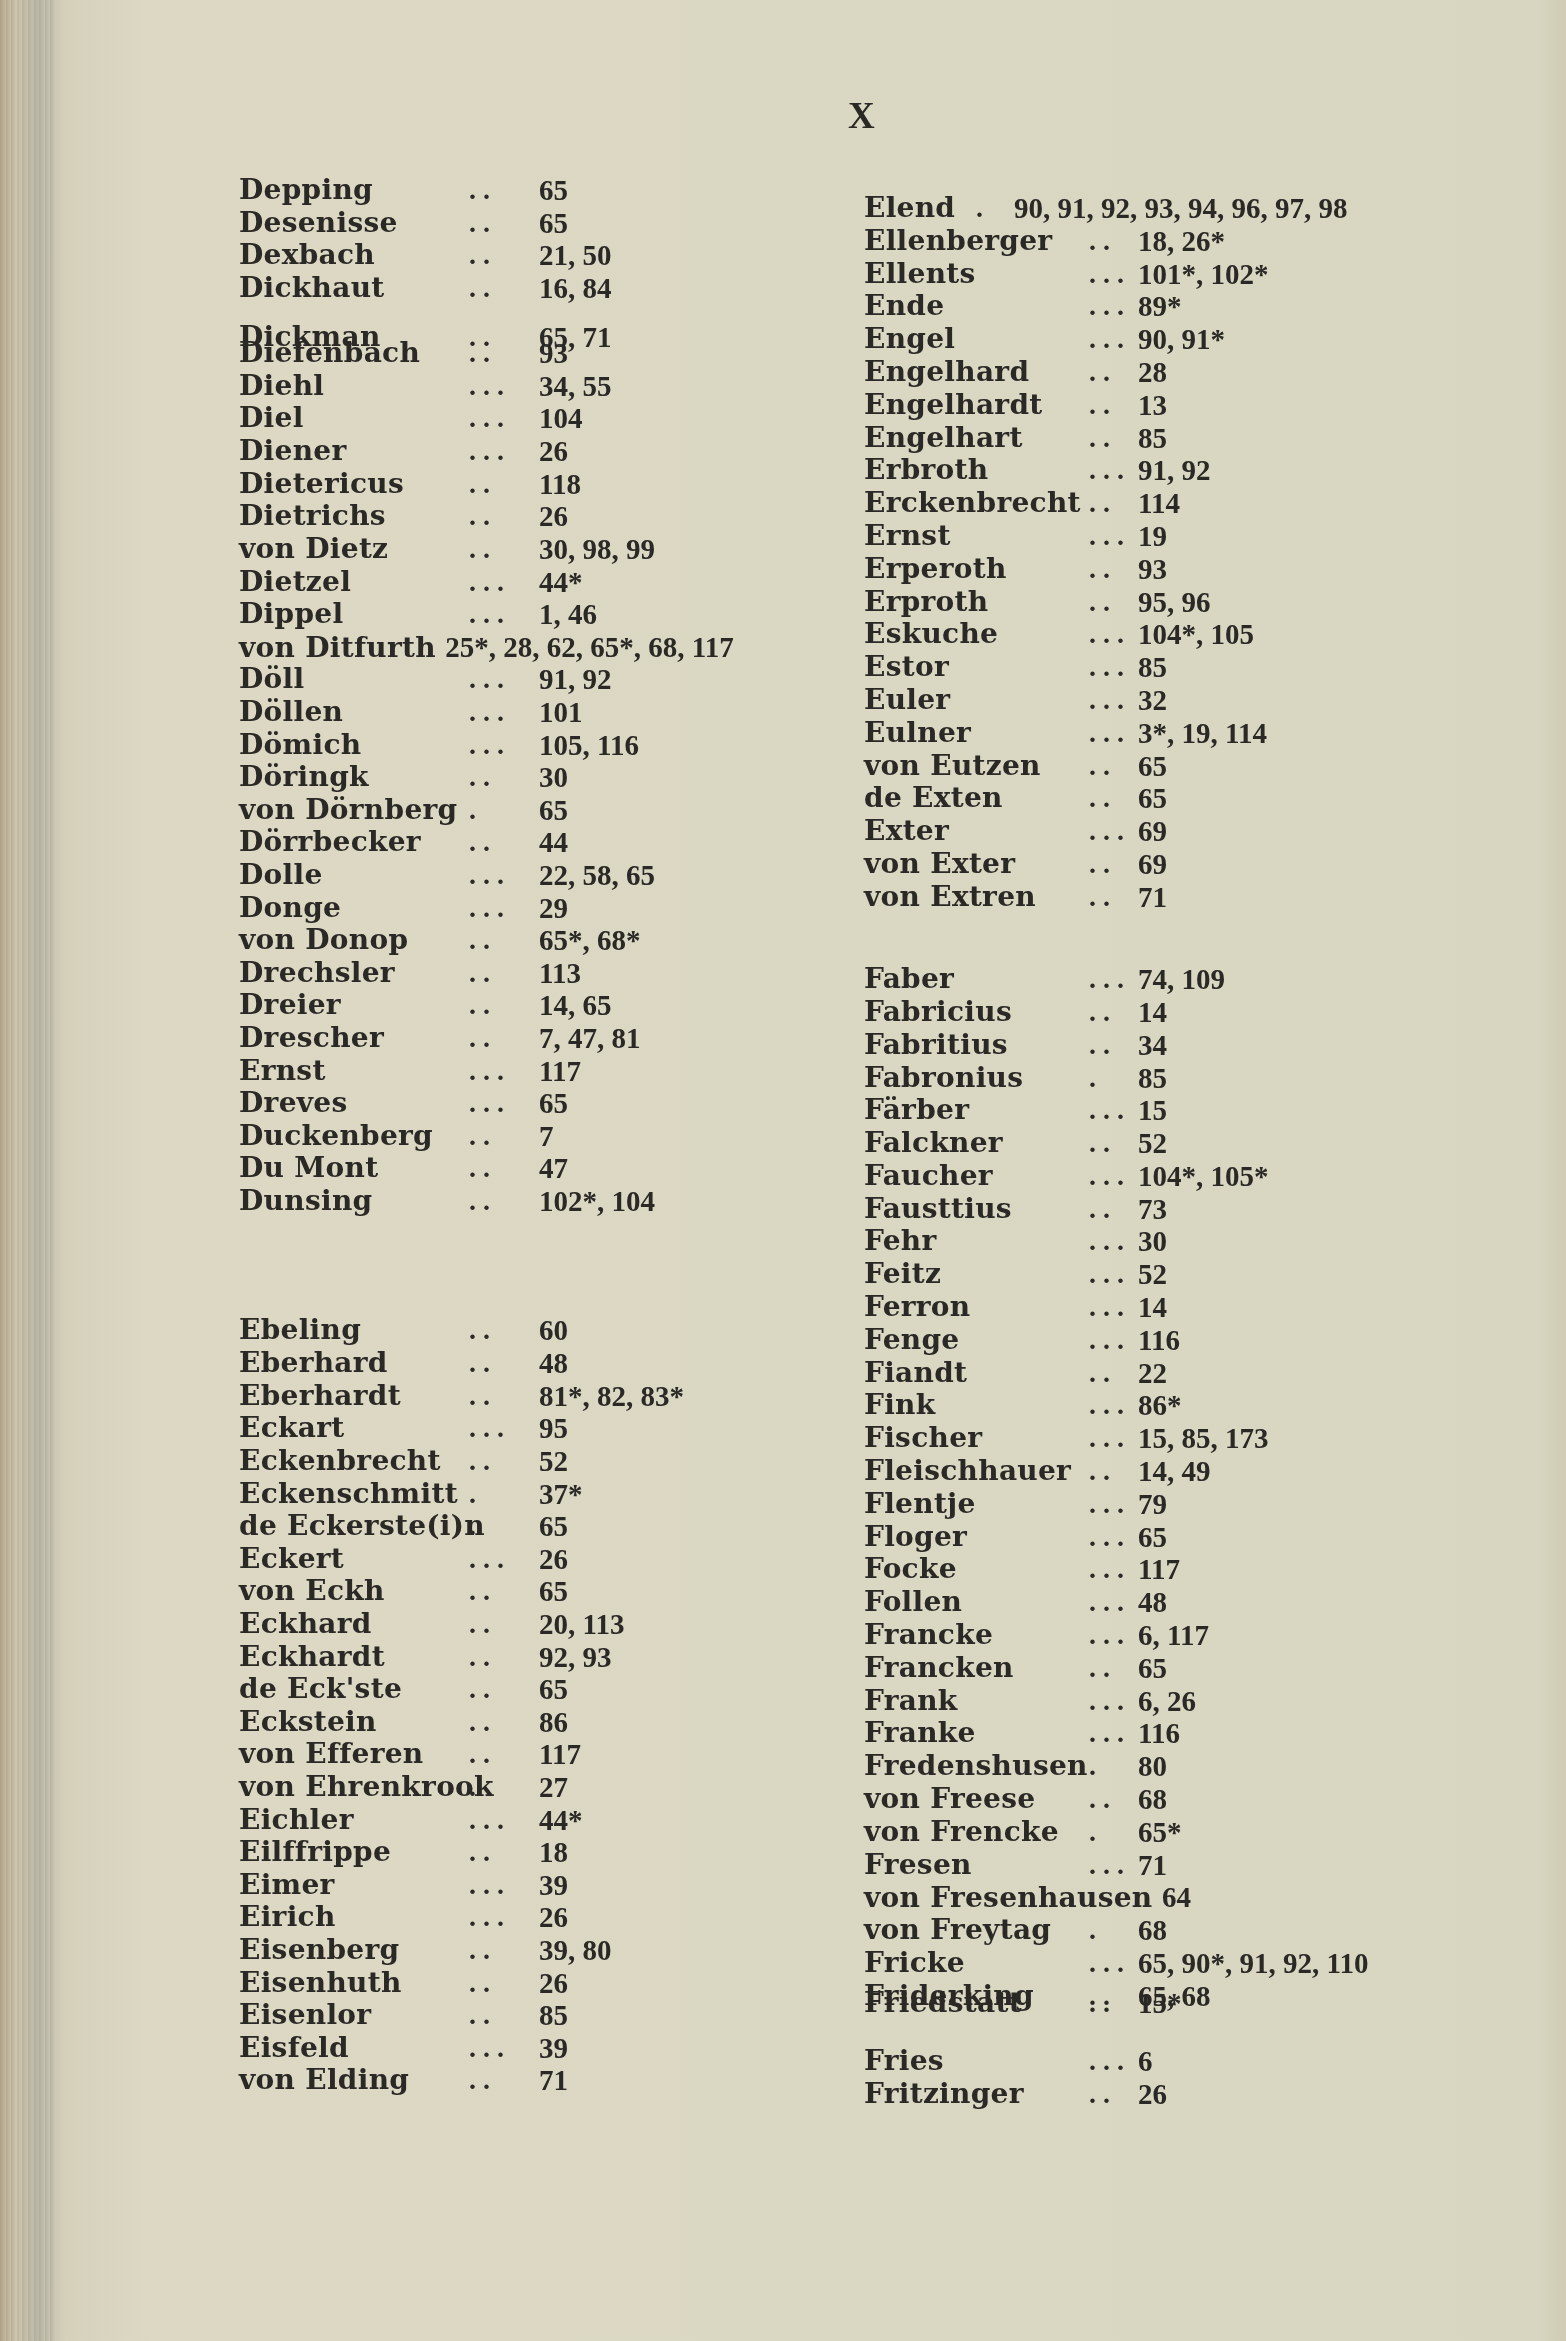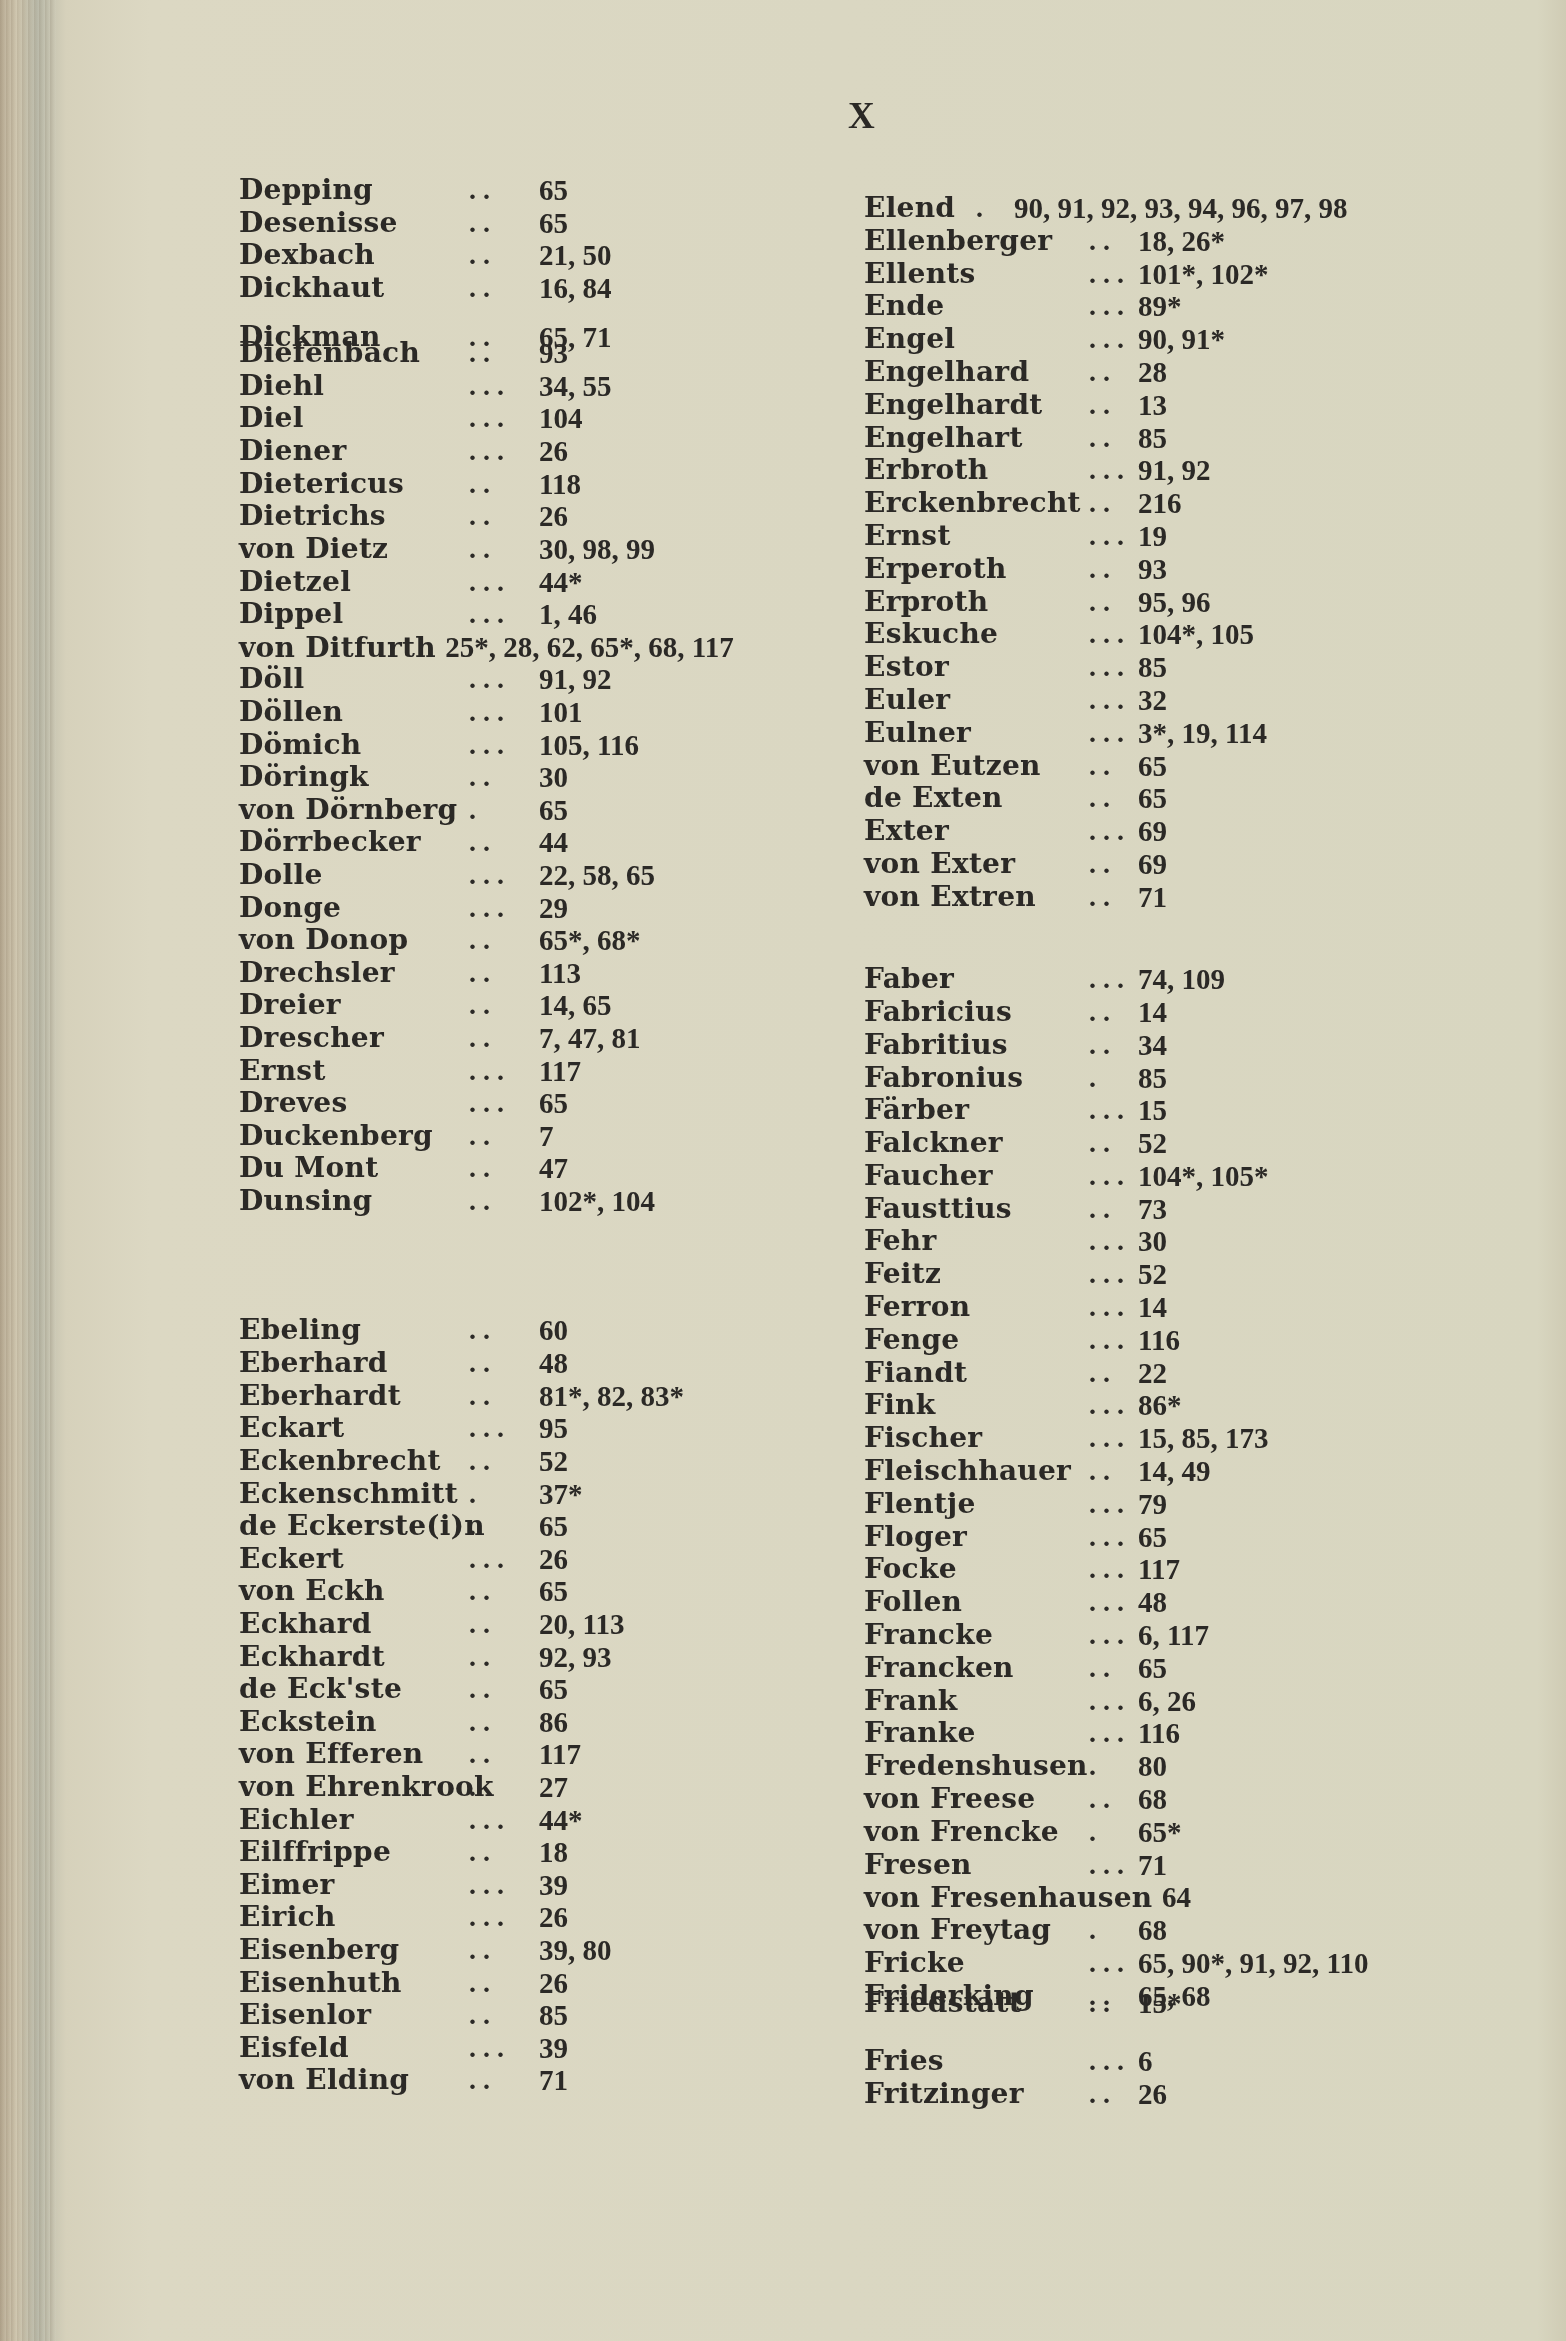--- a/index.html
+++ b/index.html
@@ -94,21 +94,21 @@
     <div>
       <div class="entry" style="top: 192px;"><span class="name">Elend</span><span class="dots" style="left: 112px;">.</span><span class="pages" style="left: 150px;">90, 91, 92, 93, 94, 96, 97, 98</span></div>
       <div class="entry" style="top: 225px;"><span class="name">Ellenberger</span><span class="dots" style="left: 225px;">. .</span><span class="pages" style="left: 274px;">18, 26*</span></div>
       <div class="entry" style="top: 258px;"><span class="name">Ellents</span><span class="dots" style="left: 225px;">. . .</span><span class="pages" style="left: 274px;">101*, 102*</span></div>
       <div class="entry" style="top: 290px;"><span class="name">Ende</span><span class="dots" style="left: 225px;">. . .</span><span class="pages" style="left: 274px;">89*</span></div>
       <div class="entry" style="top: 323px;"><span class="name">Engel</span><span class="dots" style="left: 225px;">. . .</span><span class="pages" style="left: 274px;">90, 91*</span></div>
       <div class="entry" style="top: 356px;"><span class="name">Engelhard</span><span class="dots" style="left: 225px;">. .</span><span class="pages" style="left: 274px;">28</span></div>
       <div class="entry" style="top: 389px;"><span class="name">Engelhardt</span><span class="dots" style="left: 225px;">. .</span><span class="pages" style="left: 274px;">13</span></div>
       <div class="entry" style="top: 422px;"><span class="name">Engelhart</span><span class="dots" style="left: 225px;">. .</span><span class="pages" style="left: 274px;">85</span></div>
       <div class="entry" style="top: 454px;"><span class="name">Erbroth</span><span class="dots" style="left: 225px;">. . .</span><span class="pages" style="left: 274px;">91, 92</span></div>
-      <div class="entry" style="top: 487px;"><span class="name">Erckenbrecht</span><span class="dots" style="left: 225px;">. .</span><span class="pages" style="left: 274px;">216</span></div>
+      <div class="entry" style="top: 487px;"><span class="name">Erckenbrecht</span><span class="dots" style="left: 225px;">. .</span><span class="pages" style="left: 274px;">114</span></div>
       <div class="entry" style="top: 520px;"><span class="name">Ernst</span><span class="dots" style="left: 225px;">. . .</span><span class="pages" style="left: 274px;">19</span></div>
       <div class="entry" style="top: 553px;"><span class="name">Erperoth</span><span class="dots" style="left: 225px;">. .</span><span class="pages" style="left: 274px;">93</span></div>
       <div class="entry" style="top: 586px;"><span class="name">Erproth</span><span class="dots" style="left: 225px;">. .</span><span class="pages" style="left: 274px; font-family: Liberation Serif, serif;">95, 96</span></div>
       <div class="entry" style="top: 618px;"><span class="name">Eskuche</span><span class="dots" style="left: 225px;">. . .</span><span class="pages" style="left: 274px;">104*, 105</span></div>
       <div class="entry" style="top: 651px;"><span class="name">Estor</span><span class="dots" style="left: 225px;">. . .</span><span class="pages" style="left: 274px;">85</span></div>
       <div class="entry" style="top: 684px;"><span class="name">Euler</span><span class="dots" style="left: 225px;">. . .</span><span class="pages" style="left: 274px;">32</span></div>
       <div class="entry" style="top: 717px;"><span class="name">Eulner</span><span class="dots" style="left: 225px;">. . .</span><span class="pages" style="left: 274px;">3*, 19, 114</span></div>
       <div class="entry" style="top: 750px;"><span class="name">von Eutzen</span><span class="dots" style="left: 225px;">. .</span><span class="pages" style="left: 274px;">65</span></div>
       <div class="entry" style="top: 782px;"><span class="name">de Exten</span><span class="dots" style="left: 225px;">. .</span><span class="pages" style="left: 274px;">65</span></div>
       <div class="entry" style="top: 815px;"><span class="name">Exter</span><span class="dots" style="left: 225px;">. . .</span><span class="pages" style="left: 274px;">69</span></div>

